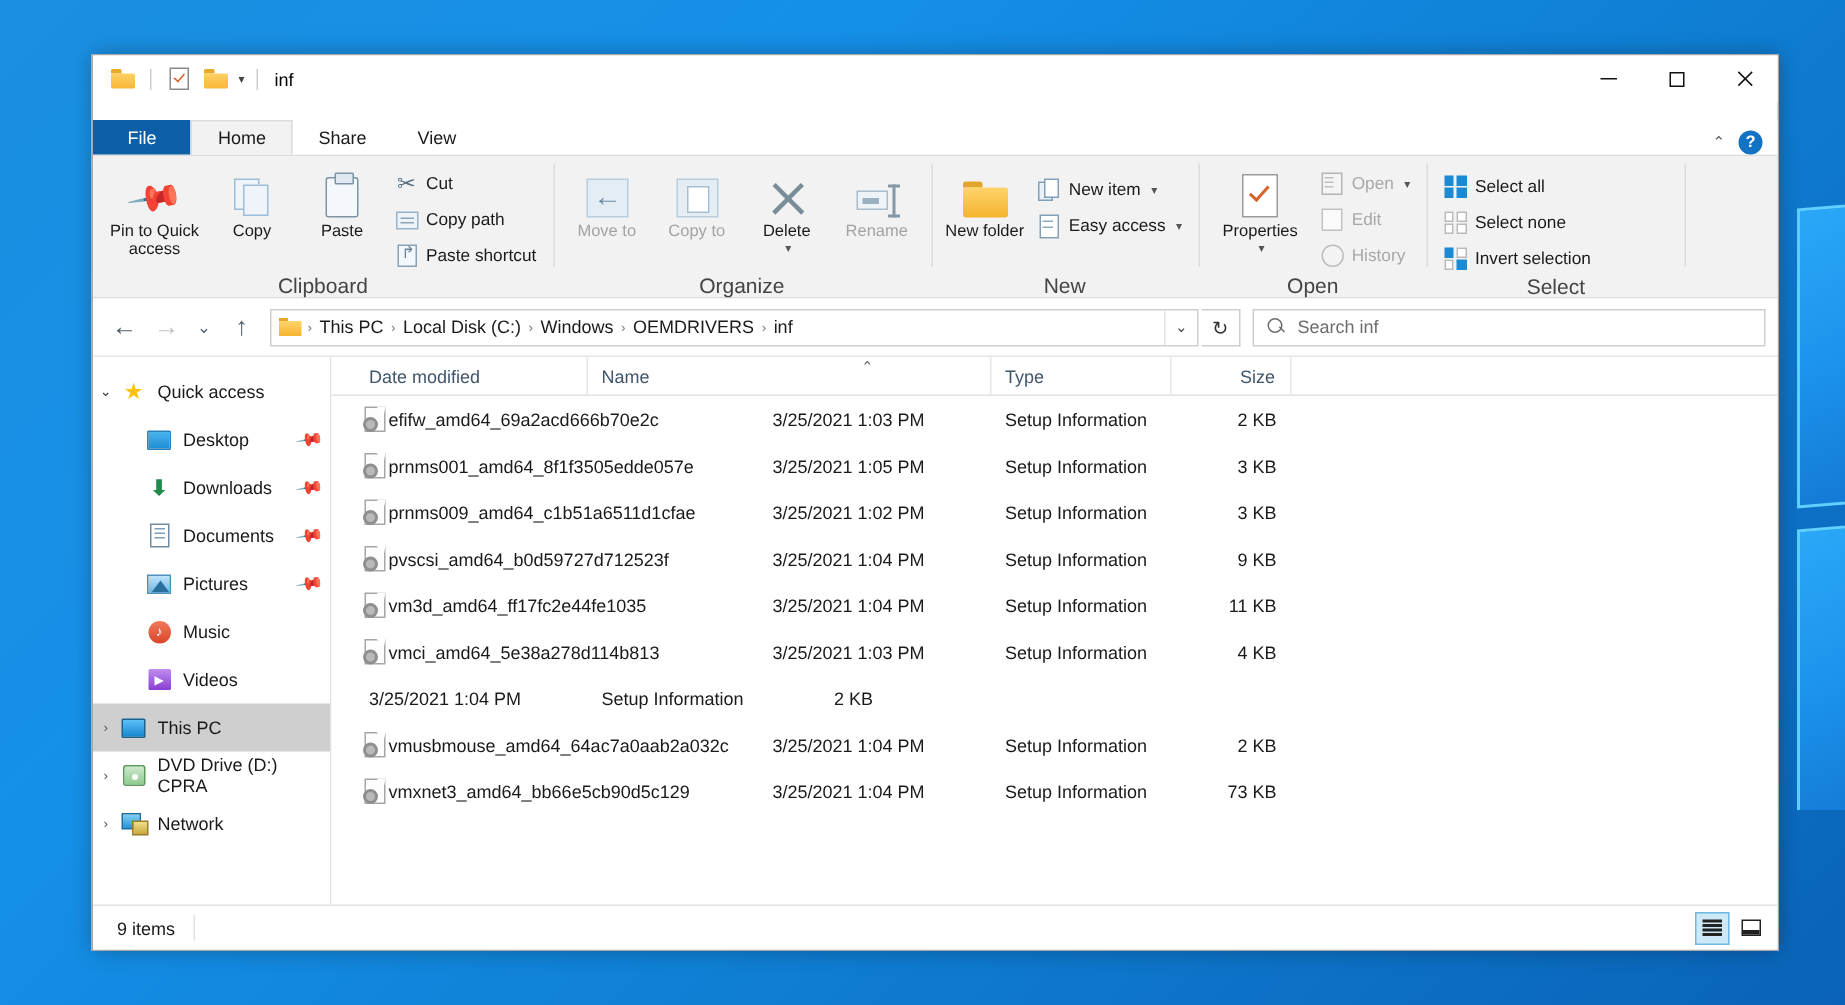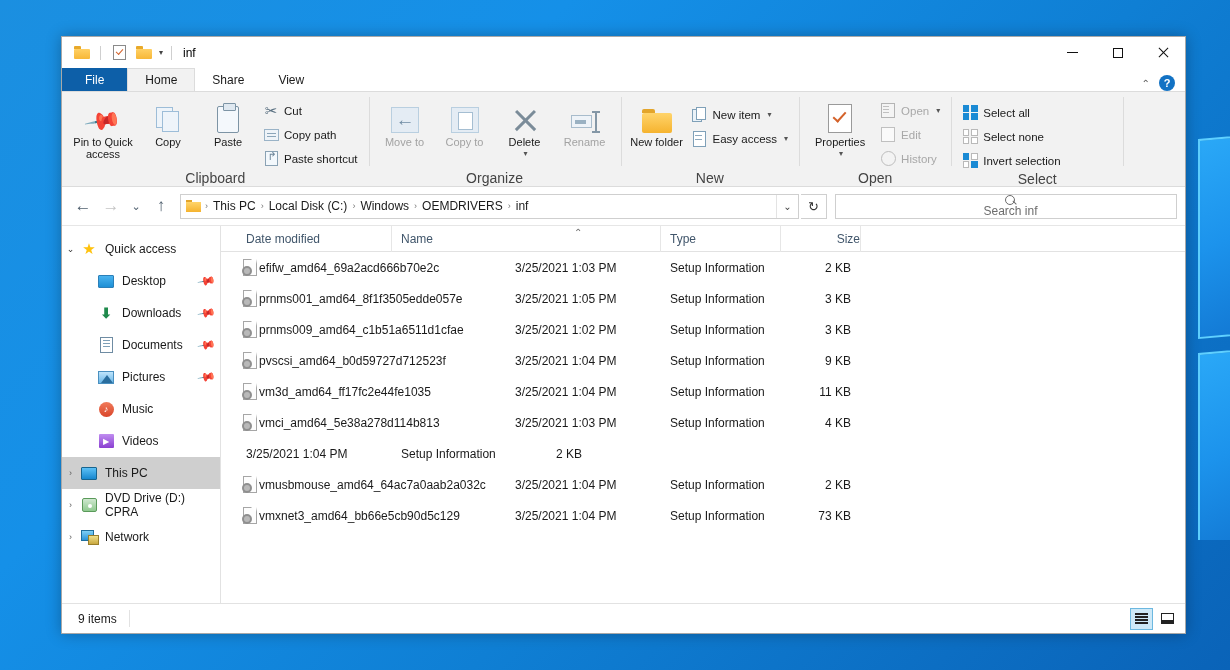--- a/index.html
+++ b/index.html
@@ -67,21 +67,21 @@
   .wc-close { position: relative; width: 12px; height: 12px; }
   .wc-close::before, .wc-close::after {
     content: ""; position: absolute; left: 0; top: 5.5px; width: 13px; height: 1px; background: #111;
   }
   .wc-close::before { transform: rotate(45deg); }
   .wc-close::after { transform: rotate(-45deg); }
 
   
   #ribbon-tabs {
     height: 23px; display: flex; align-items: flex-end; flex-shrink: 0;
-    background: #ffffff; position: relative;
+    background: #ffffff; position: relative; margin-top: 12px;
   }
   .rtab {
     height: 23px; padding: 0 17px; display: flex; align-items: center;
     font-size: 12px; color: #1a1a1a;
   }
   .rtab.file { background: #0d5fa8; color: #fff; padding: 0 23px; }
   .rtab.active { background: #f2f2f2; border: 1px solid #dcdcdc; border-bottom: none; }
   #ribbon-right { margin-left: auto; display: flex; align-items: center; gap: 9px; padding-right: 10px; }
   .collapse-arrow { font-size: 10px; color: #555; }
   .help-ico {
@@ -207,21 +207,21 @@
   }
   .crumb-folder { width: 15px; height: 12px; position: relative; margin-right: 3px; }
   .crumb-folder::before { content: ""; position: absolute; left: 0; top: 0; width: 6px; height: 2.5px; background: #e3a52b; }
   .crumb-folder::after { content: ""; position: absolute; left: 0; top: 2px; width: 15px; height: 10px; background: linear-gradient(#ffd46b, #f5b32f); }
   .crumb { font-size: 12px; color: #1a1a1a; padding: 0 4px; }
   .crumb-sep { font-size: 9px; color: #777; padding: 0 1px; }
   #addr-drop { margin-left: auto; width: 22px; display: flex; align-items: center; justify-content: center; font-size: 10px; color: #444; border-left: 1px solid #e3e3e3; height: 100%; }
   #refresh-btn { width: 26px; height: 25px; display: flex; align-items: center; justify-content: center; font-size: 13px; color: #333; border: 1px solid #cfcfcf; border-left: none; }
   #searchbox {
     width: 342px; height: 25px; border: 1px solid #cfcfcf; background: #fff; margin-left: 6px;
-    display: flex; align-items: center; padding-left: 9px; gap: 8px; flex-direction: column;
+    display: flex; align-items: center; padding-left: 9px; gap: 8px;
   }
   .search-ico { position: relative; width: 12px; height: 12px; }
   .search-ico::before { content: ""; position: absolute; left: 0; top: 0; width: 8px; height: 8px; border: 1.3px solid #6b6b6b; border-radius: 50%; }
   .search-ico::after { content: ""; position: absolute; left: 7px; top: 7px; width: 5px; height: 1.3px; background: #6b6b6b; transform: rotate(45deg); }
   #search-text { font-size: 12px; color: #6d6d6d; }
 
   
   #main { flex: 1; display: flex; min-height: 0; border-top: 1px solid #e6e6e6; }
 
   
@@ -261,21 +261,21 @@
     height: 26px; display: flex; align-items: center; border-bottom: 1px solid #e2e2e2;
     flex-shrink: 0; position: relative; padding-left: 16px;
   }
   .colh {
     font-size: 12px; color: #41566b; height: 26px; display: flex; align-items: center;
     border-right: 1px solid #e6e6e6; padding-left: 9px; position: relative;
   }
   .colh.c-name { width: 269px; }
   .colh.c-date { width: 155px; }
   .colh.c-type { width: 120px; }
-  .colh.c-size { width: 80px; justify-content: flex-end; padding-right: 0; }
+  .colh.c-size { width: 80px; justify-content: flex-end; padding-right: 10px; }
   #sort-arrow { position: absolute; left: 353px; top: 1px; font-size: 10px; color: #6b6b6b; }
   #rows { flex: 1; overflow: hidden; }
   .frow { height: 31px; display: flex; align-items: center; padding-left: 16px; font-size: 12px; color: #1a1a1a; }
   .cell { display: flex; align-items: center; }
   .cell.c-name { width: 269px; padding-left: 6px; gap: 2px; }
   .cell.c-date { width: 155px; padding-left: 9px; }
   .cell.c-type { width: 120px; padding-left: 9px; }
   .cell.c-size { width: 80px; justify-content: flex-end; padding-right: 10px; }
   .inf-icon { width: 14px; height: 17px; background: #fdfdfd; border: 1px solid #a6a6a6; position: relative; flex-shrink: 0; }
   .inf-icon::before {

